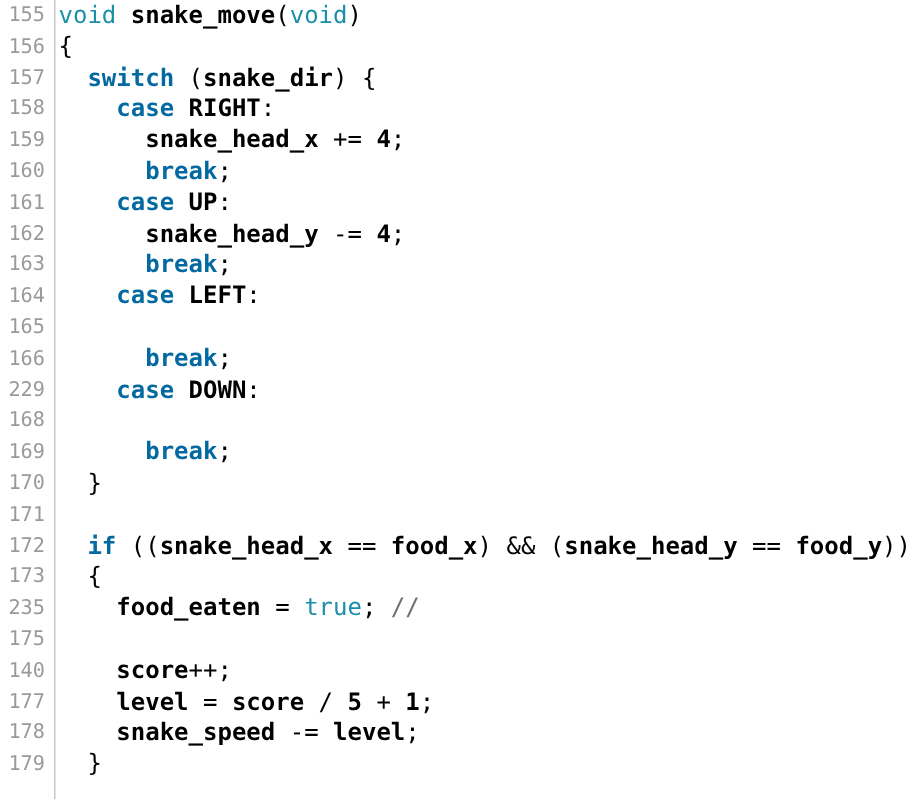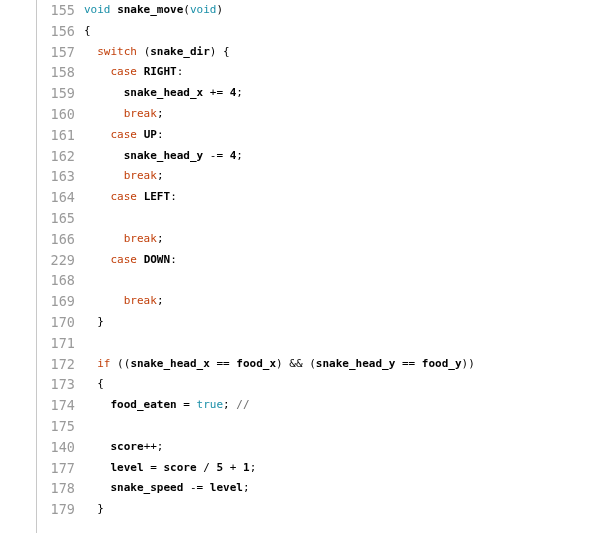--- a/index.html
+++ b/index.html
@@ -12,21 +12,20 @@
     height: 533px;
     overflow: hidden;
     font-family: "DejaVu Sans Mono", "Liberation Mono", monospace;
   }
 
   #editor {
     position: relative;
     width: 568px;
     height: 533px;
     background: #ffffff;
-    padding-left: 45px;
   }
 
   
   #gutter-rule {
     position: absolute;
     left: 36px;
     top: 0;
     width: 1px;
     height: 533px;
     background: #c8c8c8;
@@ -46,27 +45,27 @@
     text-align: right;
     padding-right: 3px;
     color: #9a9a9a;
     font-size: 13.5px;
     letter-spacing: 0px;
     -webkit-font-smoothing: none;
   }
 
   .line-content {
     padding-left: 6px;
-    font-size: 11px;
+    font-size: 16px;
     color: #000000;
     white-space: pre;
   }
 
   
-  .tok-keyword   { color: #c2410c; }   
+  .tok-keyword   { color: #0369a1; font-weight: bold; }   
   .tok-type      { color: #1a8fa8; }   
   .tok-plain     { color: #000000; font-weight: bold; }
   .tok-punct     { color: #000000; }
   .tok-number    { color: #000000; font-weight: bold; }
   .tok-comment   { color: #6e6e6e; }
 </style>
 </head>
 <body>
 
 <div id="editor">
@@ -84,20 +83,20 @@
       <div class="code-line"><span class="line-number">164</span><span class="line-content"><span class="tok-punct">    </span><span class="tok-keyword">case</span><span class="tok-punct"> </span><span class="tok-plain">LEFT</span><span class="tok-punct">:</span></span></div>
       <div class="code-line"><span class="line-number">165</span></div>
       <div class="code-line"><span class="line-number">166</span><span class="line-content"><span class="tok-punct">      </span><span class="tok-keyword">break</span><span class="tok-punct">;</span></span></div>
       <div class="code-line"><span class="line-number">229</span><span class="line-content"><span class="tok-punct">    </span><span class="tok-keyword">case</span><span class="tok-punct"> </span><span class="tok-plain">DOWN</span><span class="tok-punct">:</span></span></div>
       <div class="code-line"><span class="line-number">168</span></div>
       <div class="code-line"><span class="line-number">169</span><span class="line-content"><span class="tok-punct">      </span><span class="tok-keyword">break</span><span class="tok-punct">;</span></span></div>
       <div class="code-line"><span class="line-number">170</span><span class="line-content"><span class="tok-punct">  }</span></span></div>
       <div class="code-line"><span class="line-number">171</span><span class="line-content"></span></div>
       <div class="code-line"><span class="line-number">172</span><span class="line-content"><span class="tok-punct">  </span><span class="tok-keyword">if</span><span class="tok-punct"> ((</span><span class="tok-plain">snake_head_x</span><span class="tok-punct"> == </span><span class="tok-plain">food_x</span><span class="tok-punct">) &amp;&amp; (</span><span class="tok-plain">snake_head_y</span><span class="tok-punct"> == </span><span class="tok-plain">food_y</span><span class="tok-punct">))</span></span></div>
       <div class="code-line"><span class="line-number">173</span><span class="line-content"><span class="tok-punct">  {</span></span></div>
-      <div class="code-line"><span class="line-number">174</span><span class="line-content"><span class="tok-punct">    </span><span class="tok-plain">food_eaten</span><span class="tok-punct"> = </span><span class="tok-type">true</span><span class="tok-punct">; </span><span class="tok-comment">//</span></span></div>
+      <div class="code-line"><span class="line-number">235</span><span class="line-content"><span class="tok-punct">    </span><span class="tok-plain">food_eaten</span><span class="tok-punct"> = </span><span class="tok-type">true</span><span class="tok-punct">; </span><span class="tok-comment">//</span></span></div>
       <div class="code-line"><span class="line-number">175</span></div>
       <div class="code-line"><span class="line-number">140</span><span class="line-content"><span class="tok-punct">    </span><span class="tok-plain">score</span><span class="tok-punct">++;</span></span></div>
       <div class="code-line"><span class="line-number">177</span><span class="line-content"><span class="tok-punct">    </span><span class="tok-plain">level</span><span class="tok-punct"> = </span><span class="tok-plain">score</span><span class="tok-punct"> / </span><span class="tok-number">5</span><span class="tok-punct"> + </span><span class="tok-number">1</span><span class="tok-punct">;</span></span></div>
       <div class="code-line"><span class="line-number">178</span><span class="line-content"><span class="tok-punct">    </span><span class="tok-plain">snake_speed</span><span class="tok-punct"> -= </span><span class="tok-plain">level</span><span class="tok-punct">;</span></span></div>
       <div class="code-line"><span class="line-number">179</span><span class="line-content"><span class="tok-punct">  }</span></span></div>
     </div>
 </div>
 
 </body></html>

